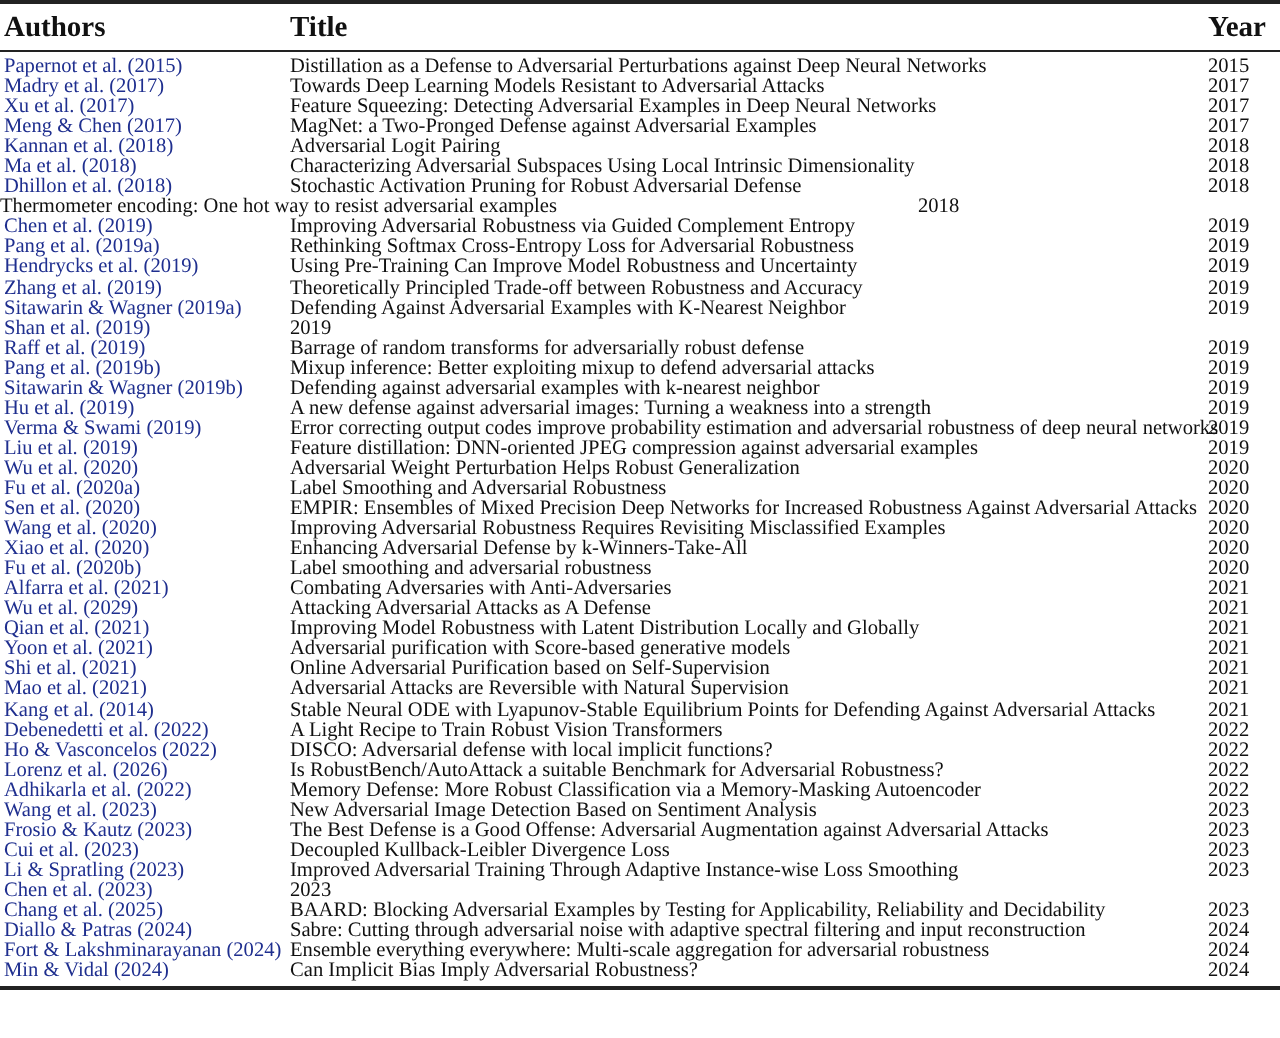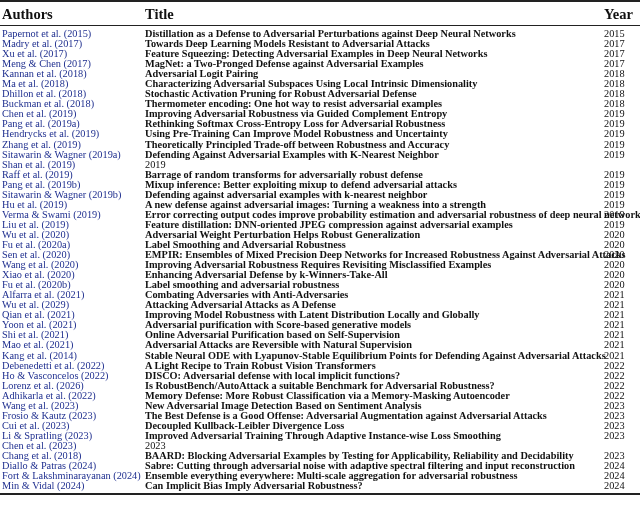--- a/index.html
+++ b/index.html
@@ -10,21 +10,21 @@
   .bottomrule { height: 2px; background: #222; margin: 0; }
   .row { display: flex; align-items: center; white-space: nowrap; }
   .header { height: 22px; align-items: center; font-weight: bold; font-size: 14.5px; margin-top: 1px; }
   .header .c-auth, .header .c-title, .header .c-year { line-height: 22px; }
   .body-rows { padding-top: 3px; padding-bottom: 2px; }
   .data-row { height: 10.05px; font-size: 10.3px; line-height: 10.05px; }
   .c-auth { width: 145px; padding-left: 2px; box-sizing: border-box; overflow: visible; }
   .c-title { width: 459px; padding-left: 0; box-sizing: border-box; overflow: visible; }
   .c-year { width: 36px; text-align: right; padding-right: 18px; box-sizing: border-box; }
   .data-row .c-auth { color: #1f2f8f; }
-  .data-row .c-title { color: #111; font-weight: bold; }
+  .data-row .c-title { color: #111; }
   .data-row .c-year { color: #111; }
 </style>
 </head>
 <body>
 
 <div class="table-wrap">
   <div class="toprule"></div>
   <div class="row header">
     <span class="c-auth">Authors</span>
     <span class="c-title">Title</span>
@@ -61,21 +61,20 @@
         <span class="c-auth">Ma et al. (2018)</span>
         <span class="c-title">Characterizing Adversarial Subspaces Using Local Intrinsic Dimensionality</span>
         <span class="c-year">2018</span>
       </div>
       <div class="row data-row">
         <span class="c-auth">Dhillon et al. (2018)</span>
         <span class="c-title">Stochastic Activation Pruning for Robust Adversarial Defense</span>
         <span class="c-year">2018</span>
       </div>
       <div class="row data-row">
-        <span class="c-auth">Buckman et al. (2018)</span>
         <span class="c-title">Thermometer encoding: One hot way to resist adversarial examples</span>
         <span class="c-year">2018</span>
       </div>
       <div class="row data-row">
         <span class="c-auth">Chen et al. (2019)</span>
         <span class="c-title">Improving Adversarial Robustness via Guided Complement Entropy</span>
         <span class="c-year">2019</span>
       </div>
       <div class="row data-row">
         <span class="c-auth">Pang et al. (2019a)</span>
@@ -234,21 +233,21 @@
       <div class="row data-row">
         <span class="c-auth">Li &amp; Spratling (2023)</span>
         <span class="c-title">Improved Adversarial Training Through Adaptive Instance-wise Loss Smoothing</span>
         <span class="c-year">2023</span>
       </div>
       <div class="row data-row">
         <span class="c-auth">Chen et al. (2023)</span>
         <span class="c-year">2023</span>
       </div>
       <div class="row data-row">
-        <span class="c-auth">Chang et al. (2018)</span>
+        <span class="c-auth">Chang et al. (2025)</span>
         <span class="c-title">BAARD: Blocking Adversarial Examples by Testing for Applicability, Reliability and Decidability</span>
         <span class="c-year">2023</span>
       </div>
       <div class="row data-row">
         <span class="c-auth">Diallo &amp; Patras (2024)</span>
         <span class="c-title">Sabre: Cutting through adversarial noise with adaptive spectral filtering and input reconstruction</span>
         <span class="c-year">2024</span>
       </div>
       <div class="row data-row">
         <span class="c-auth">Fort &amp; Lakshminarayanan (2024)</span>

